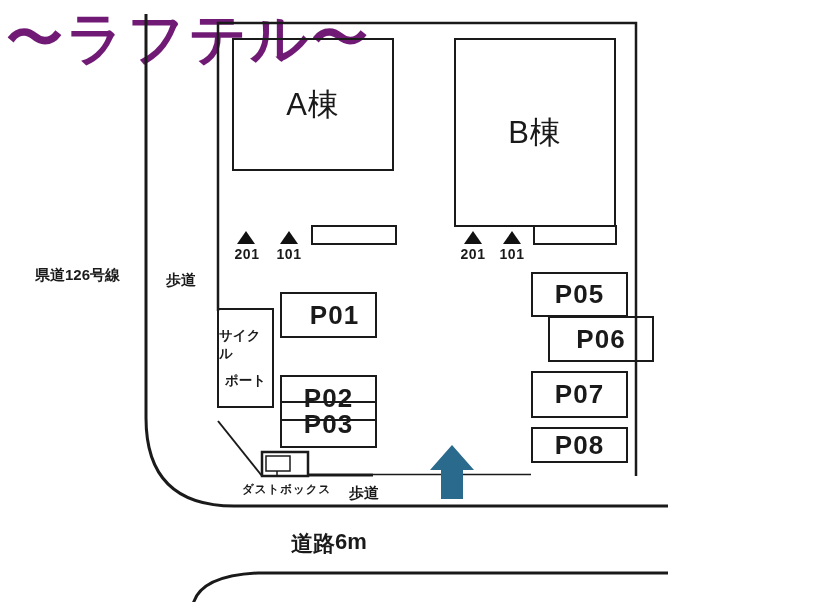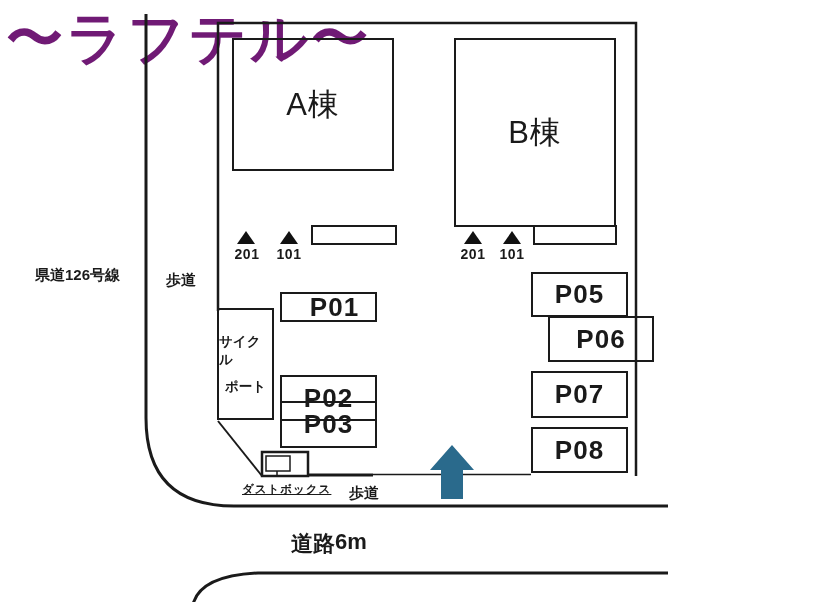--- a/index.html
+++ b/index.html
@@ -17,21 +17,21 @@
   .porch{box-sizing:border-box;border:2px solid #1a1a1a;}
   .pspace{box-sizing:border-box;border:2.5px solid #1a1a1a;display:flex;align-items:center;
           justify-content:center;font-size:26px;font-weight:600;letter-spacing:1px;}
   .cycleport{box-sizing:border-box;border:2px solid #1a1a1a;display:flex;flex-direction:column;
              align-items:center;justify-content:center;gap:9px;font-size:13.5px;font-weight:bold;}
   .tri{width:0;height:0;border-left:9px solid transparent;border-right:9px solid transparent;
        border-bottom:13px solid #111;}
   .unitnum{width:40px;text-align:center;font-size:14px;font-weight:bold;letter-spacing:0.5px;}
   .lbl{font-weight:bold;white-space:nowrap;text-align:right;}
   .lbl-s{font-size:15px;}
-  .lbl-xs{font-size:11.5px;letter-spacing:1px;text-decoration:underline;}
+  .lbl-xs{font-size:11.5px;letter-spacing:1px;}
   .roadlbl{display:flex;font-size:22px;font-weight:bold;text-align:right;}
 </style>
 </head>
 <body>
 
 <div class="abs watermark">〜ラフテル〜</div>
 
 <svg class="abs lines" width="816" height="602" viewBox="0 0 816 602">
 
   <path d="M146,14 L146,418 Q146,506 234,506 L668,506" fill="none" stroke="#1a1a1a" stroke-width="3"></path>
@@ -64,45 +64,45 @@
 <div class="abs layer tri" style="left:237px;top:231px;"></div>
 <div class="abs layer tri" style="left:280px;top:231px;"></div>
 <div class="abs layer unitnum" style="left:227px;top:246px;">201</div>
 <div class="abs layer unitnum" style="left:269px;top:246px;">101</div>
 
 <div class="abs layer tri" style="left:464px;top:231px;"></div>
 <div class="abs layer tri" style="left:503px;top:231px;"></div>
 <div class="abs layer unitnum" style="left:453px;top:246px;">201</div>
 <div class="abs layer unitnum" style="left:492px;top:246px;">101</div>
 
-<div class="abs layer cycleport" style="left:217px;top:308px;width:57px;height:112px;">
+<div class="abs layer cycleport" style="left:217px;top:308px;width:57px;height:100px;">
   <span>サイクル</span>
   <span>ポート</span>
 </div>
 
-<div class="abs layer pspace" style="left:280px;top:292px;width:97px;height:30px;padding-left:12px;">
+<div class="abs layer pspace" style="left:280px;top:292px;width:97px;height:46px;padding-left:12px;">
     <span>P01</span>
   </div>
 <div class="abs layer pspace" style="left:280px;top:347px;width:97px;height:46px;margin-top:28px;">
     <span>P02</span>
   </div>
 <div class="abs layer pspace" style="left:280px;top:401px;width:97px;height:47px;">
     <span>P03</span>
   </div>
 
 <div class="abs layer pspace" style="left:531px;top:264px;width:97px;height:45px;margin-top:8px;">
     <span>P05</span>
   </div>
 <div class="abs layer pspace" style="left:548px;top:316px;width:106px;height:46px;">
     <span>P06</span>
   </div>
 <div class="abs layer pspace" style="left:531px;top:371px;width:97px;height:47px;">
     <span>P07</span>
   </div>
-<div class="abs layer pspace" style="left:531px;top:427px;width:97px;height:46px;">
+<div class="abs layer pspace" style="left:531px;top:427px;width:97px;height:36px;">
     <span>P08</span>
   </div>
 
 <div class="abs layer lbl lbl-s" style="left:35px;top:266px;">県道126号線</div>
 <div class="abs layer lbl lbl-s" style="left:166px;top:271px;">歩道</div>
 <div class="abs layer lbl lbl-xs" style="left:242px;top:482px;">ダストボックス</div>
 <div class="abs layer lbl lbl-s" style="left:349px;top:484px;">歩道</div>
 <div class="abs layer roadlbl" style="left:291px;top:529px;">
   <span>道路</span>
   <span>6m</span>

